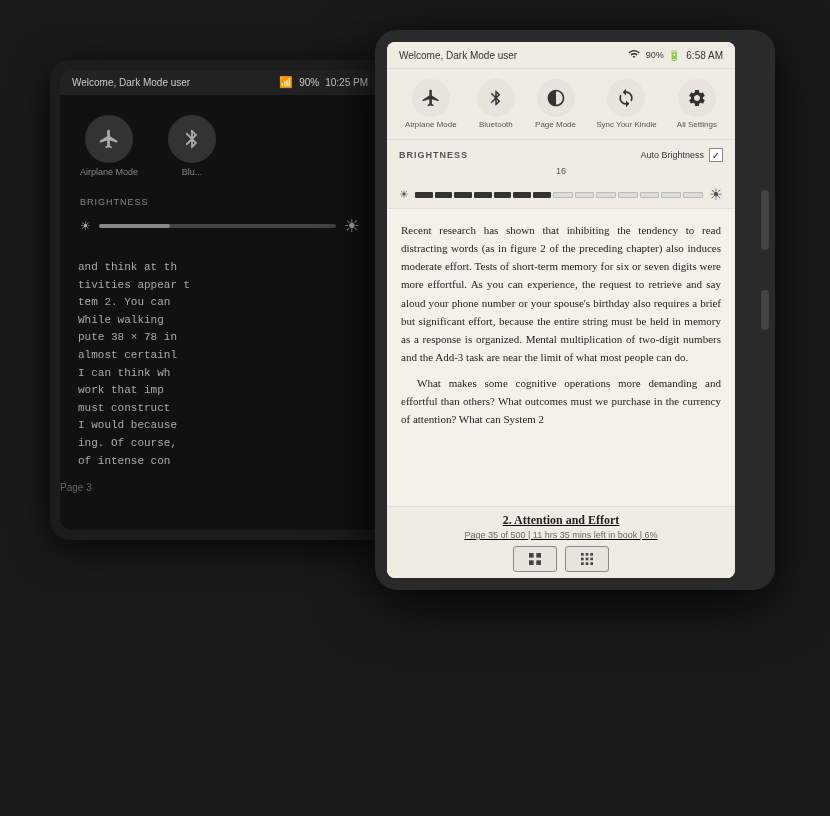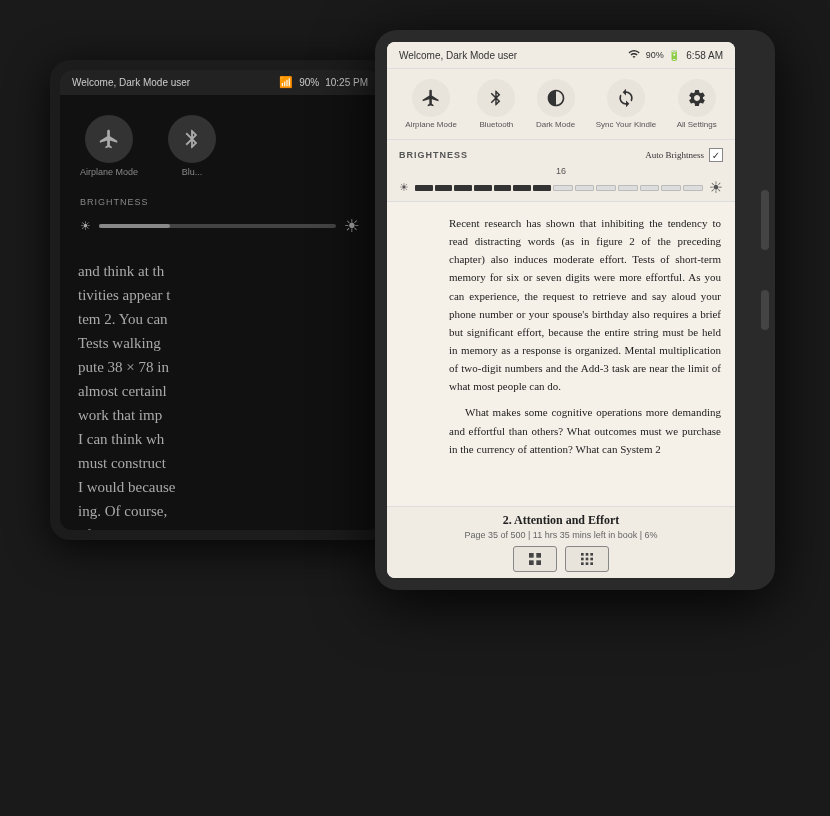--- a/index.html
+++ b/index.html
@@ -117,29 +117,29 @@
       height: 100%;
       background: #888;
       border-radius: 2px;
       width: 30%;
     }
 
     
     .back-book-text {
       padding: 12px 18px;
       color: #aaa;
-      font-size: 15px;
+      font-size: 11px;
       line-height: 1.6;
-      font-family: Liberation Serif, serif;
+      font-family: Liberation Mono, monospace;
     }
     .back-page-num {
       color: #666;
-      font-size: 14px;
-      font-family: Arial, sans-serif;
-      text-align: right;
+      font-size: 10px;
+      font-family: Arial, sans-serif;
+      text-align: left;
       padding-right: 18px;
     }
 
     
     .device-front {
       position: absolute;
       right: 55px;
       top: 30px;
       width: 400px;
       height: 560px;
@@ -253,40 +253,40 @@
       font-family: Arial, sans-serif;
       color: #555;
       letter-spacing: 1px;
       font-weight: bold;
     }
     .auto-brightness-row {
       display: flex;
       align-items: center;
       gap: 5px;
       font-size: 9px;
-      font-family: Liberation Serif, serif;
+      font-family: Liberation Sans, sans-serif;
       color: #333;
     }
     .checkbox-sq {
       width: 14px;
       height: 14px;
       border: 1px solid #888;
       background: #fff;
       display: flex;
       align-items: center;
       justify-content: center;
       font-size: 10px;
       color: #333;
     }
     .brightness-num {
       text-align: center;
       font-size: 9px;
       font-family: Arial, sans-serif;
       color: #555;
-      margin-bottom: 2px;
+      margin-bottom: 9px;
     }
     .front-brightness-row {
       display: flex;
       align-items: center;
       gap: 6px;
     }
     .b-sun-sm { font-size: 11px; color: #555; }
     .b-sun-lg { font-size: 16px; color: #555; }
     .brightness-segments {
       display: flex;
@@ -302,21 +302,20 @@
     }
     .seg.filled { background: #333; }
     .seg.empty { background: #ddd; border: 1px solid #bbb; }
 
     
     .front-book-content {
       flex: 1;
       padding: 12px 14px 6px 14px;
       background: #f5f0e8;
       overflow: hidden;
-      margin-left: 48px;
     }
     .book-paragraph {
       font-size: 11px;
       line-height: 1.65;
       color: #222;
       font-family: Georgia, serif;
       text-align: justify;
       margin-bottom: 8px;
     }
     .book-paragraph .indent {
@@ -324,20 +323,21 @@
       width: 16px;
     }
 
     
     .front-book-footer {
       padding: 6px 14px;
       background: #f0ebe3;
       border-top: 1px solid #ddd;
       text-align: center;
       flex-shrink: 0;
+      text-decoration: underline;
     }
     .chapter-title {
       font-size: 12px;
       font-family: Georgia, serif;
       color: #222;
       font-weight: bold;
       margin-bottom: 2px;
     }
     .book-meta {
       font-size: 9px;
@@ -405,25 +405,25 @@
           <div class="brightness-fill-back"></div>
         </div>
         <span class="brightness-sun-lg">☀</span>
       </div>
     </div>
 
     <div class="back-book-text">
       <div>and think at th</div>
       <div>tivities appear t</div>
       <div>tem 2. You can</div>
-      <div>Tests walking</div>
+      <div>While walking</div>
       <div>pute 38 × 78 in</div>
       <div>almost certainl</div>
+      <div>I can think wh</div>
       <div>work that imp</div>
-      <div>I can think wh</div>
       <div>must construct</div>
       <div>I would because</div>
       <div>ing. Of course,</div>
       <div>of intense con</div>
     </div>
     <div class="back-page-num">Page 3</div>
   </div>
 </div>
 
 <div class="device-front">
@@ -465,21 +465,21 @@
         </div>
         <span class="flabel">Bluetooth</span>
       </div>
 
       <div class="front-icon-item">
         <div class="ficon">
           <svg width="20" height="20" viewBox="0 0 24 24" fill="#333">
             <path d="M12 2C6.48 2 2 6.48 2 12s4.48 10 10 10 10-4.48 10-10S17.52 2 12 2zm0 18V4c4.41 0 8 3.59 8 8s-3.59 8-8 8z"></path>
           </svg>
         </div>
-        <span class="flabel">Dark Mode</span>
+        <span class="flabel">Page Mode</span>
       </div>
 
       <div class="front-icon-item">
         <div class="ficon">
           <svg width="20" height="20" viewBox="0 0 24 24" fill="#333">
             <path d="M12 4V1L8 5l4 4V6c3.31 0 6 2.69 6 6 0 1.01-.25 1.97-.7 2.8l1.46 1.46C19.54 15.03 20 13.57 20 12c0-4.42-3.58-8-8-8zm0 14c-3.31 0-6-2.69-6-6 0-1.01.25-1.97.7-2.8L5.24 7.74C4.46 8.97 4 10.43 4 12c0 4.42 3.58 8 8 8v3l4-4-4-4v3z"></path>
           </svg>
         </div>
         <span class="flabel">Sync Your Kindle</span>
       </div>

